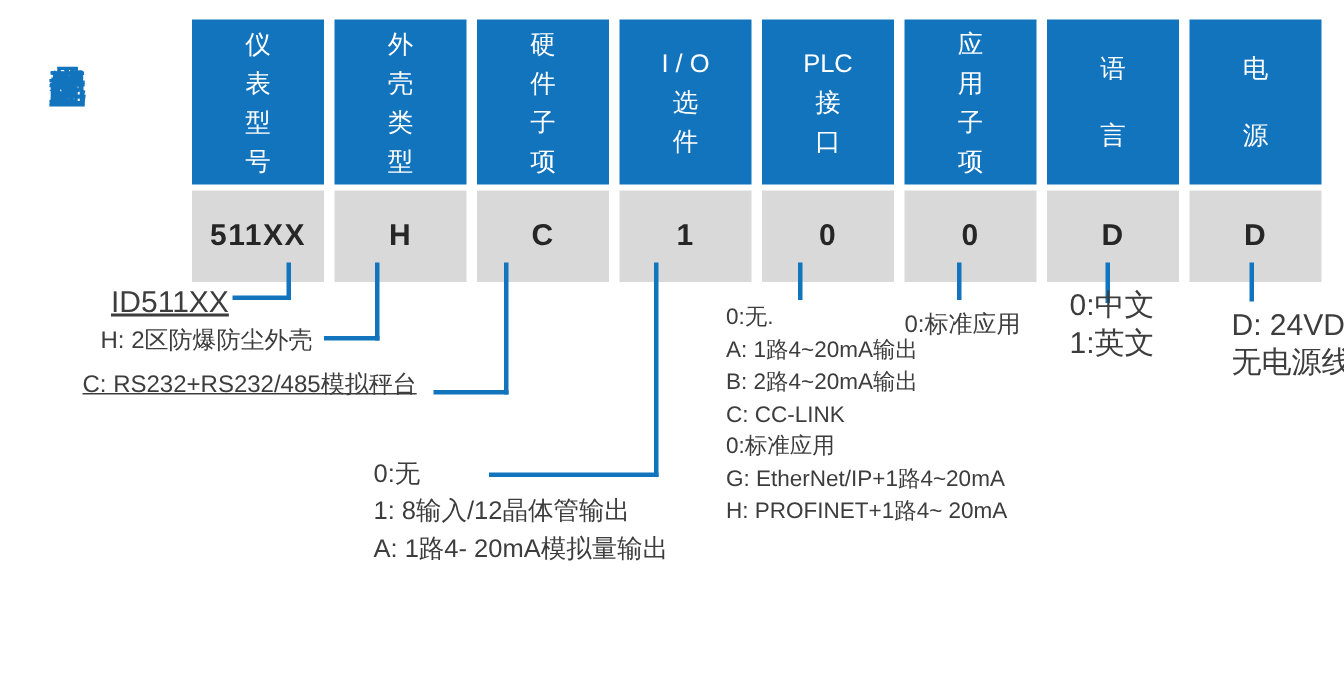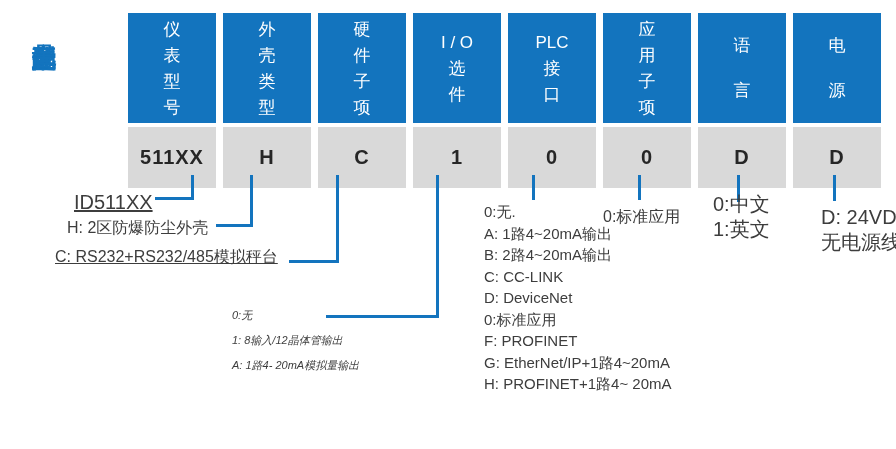--- a/index.html
+++ b/index.html
@@ -129,33 +129,31 @@
   <div id="annotations">
       <div class="ann" style="left: 74px; top: 189px; font-size: 20px; line-height: 26px; text-decoration: underline;">
         <div>ID511XX</div>
       </div>
       <div class="ann" style="left: 67px; top: 215px; font-size: 16px; line-height: 26px;">
         <div>H: 2区防爆防尘外壳</div>
       </div>
       <div class="ann" style="left: 55px; top: 243px; font-size: 16px; line-height: 27px; text-decoration: underline;">
         <div>C: RS232+RS232/485模拟秤台</div>
       </div>
-      <div class="ann" style="left: 232px; top: 303px; font-size: 11px; line-height: 25px; font-style: italic;">
+      <div class="ann" style="left: 249px; top: 303px; font-size: 17px; line-height: 25px;">
         <div>0:无</div>
         <div>1: 8输入/12晶体管输出</div>
         <div>A: 1路4- 20mA模拟量输出</div>
       </div>
       <div class="ann" style="left: 444px; top: 201px; font-size: 15px; line-height: 21.5px; margin-left: 40px;">
         <div>0:无.</div>
         <div>A: 1路4~20mA输出</div>
         <div>B: 2路4~20mA输出</div>
         <div>C: CC-LINK</div>
-        <div>D: DeviceNet</div>
         <div>0:标准应用</div>
-        <div>F: PROFINET</div>
         <div>G: EtherNet/IP+1路4~20mA</div>
         <div>H: PROFINET+1路4~ 20mA</div>
       </div>
       <div class="ann" style="left: 603px; top: 205px; font-size: 16px; line-height: 24px;">
         <div>0:标准应用</div>
       </div>
       <div class="ann" style="left: 713px; top: 192px; font-size: 20px; line-height: 24.5px;">
         <div>0:中文</div>
         <div>1:英文</div>
       </div>

